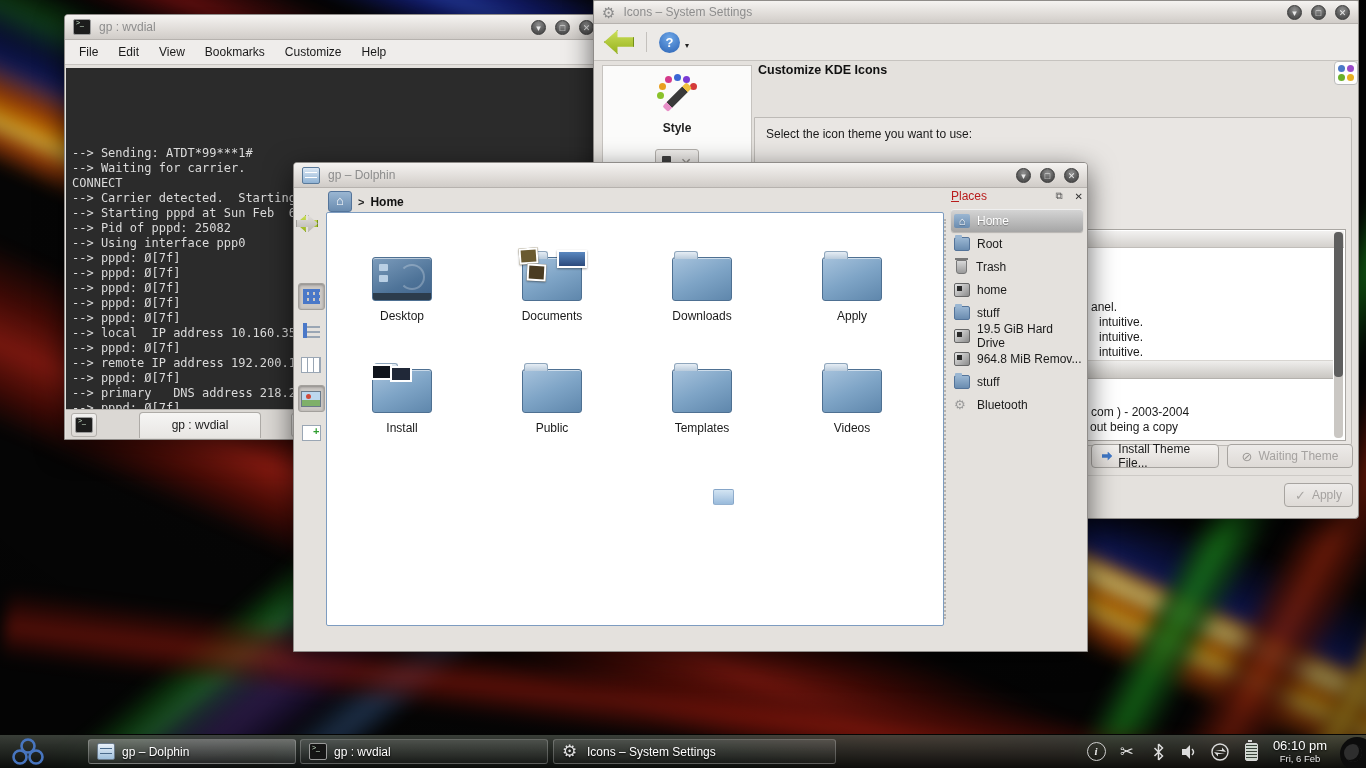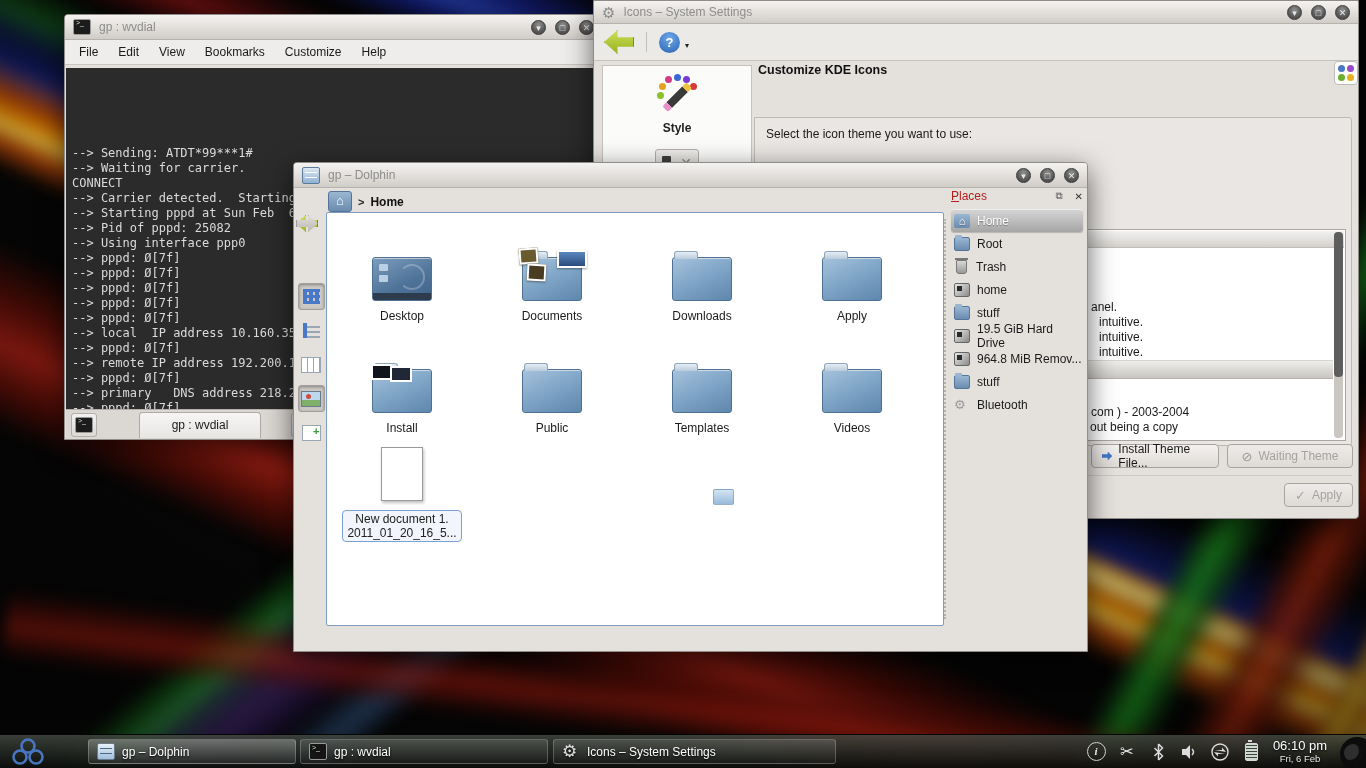--- a/index.html
+++ b/index.html
@@ -429,27 +429,20 @@
           </div>
 
           <div class="fcell">
             <div class="folder" data-variant="plain">
               <span class="deco"></span>
             </div>
             <span class="flabel">Videos</span>
           </div>
         </div>
       <div class="files-row">
-        <div class="fcell">
-          <div class="page newdoc-page"></div>
-          <div class="sel-label" style="margin-top:9px;">
-            <div>New document 1.</div>
-            <div>2011_01_20_16_5...</div>
-          </div>
-        </div>
       </div>
     </div>
 
     <div class="places">
       <div class="places-head">
         <span class="places-title accel-first">Places</span>
         <span class="ph-btn">⧉</span>
         <span class="ph-btn close">✕</span>
       </div>
       <div style="margin-top:6px;">

